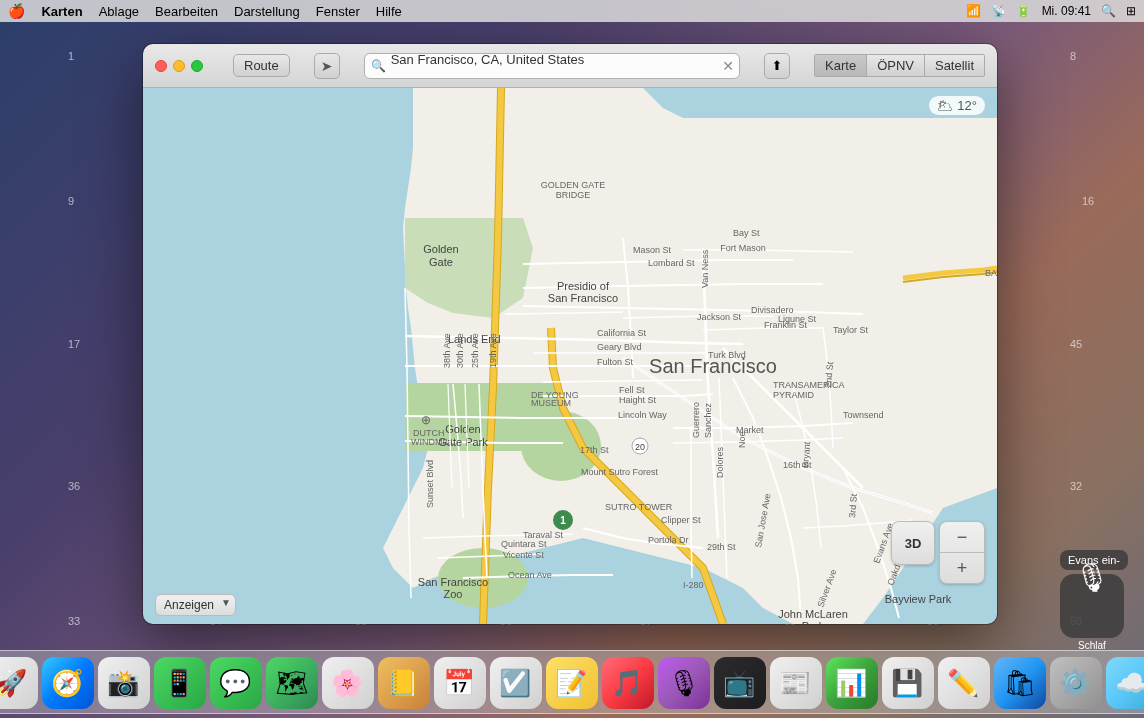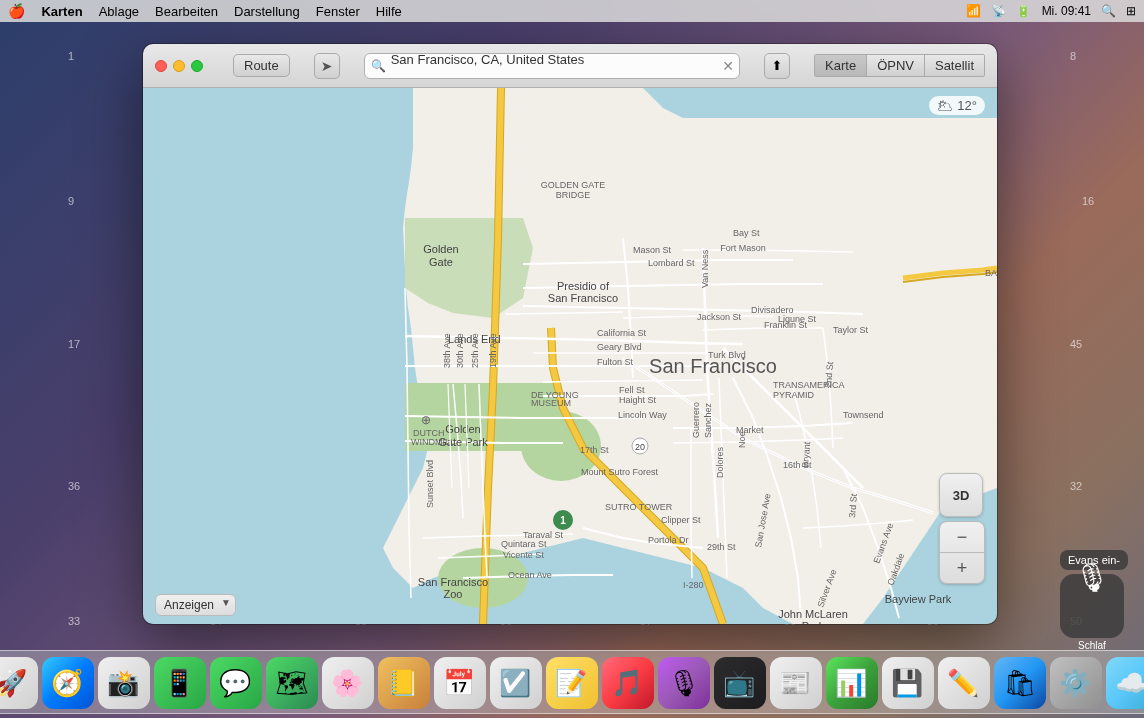--- a/index.html
+++ b/index.html
@@ -216,21 +216,21 @@
       width: 100%;
       height: 100%;
     }
 
     
     .map-controls {
       position: absolute;
       bottom: 40px;
       right: 12px;
       display: flex;
-      flex-direction: column;
+      flex-direction: row;
       gap: 4px;
       z-index: 20;
     }
     .btn-3d {
       width: 44px;
       height: 44px;
       background: linear-gradient(to bottom, #f0f0f0, #ddd);
       border: 1px solid #bbb;
       border-radius: 8px;
       display: flex;

